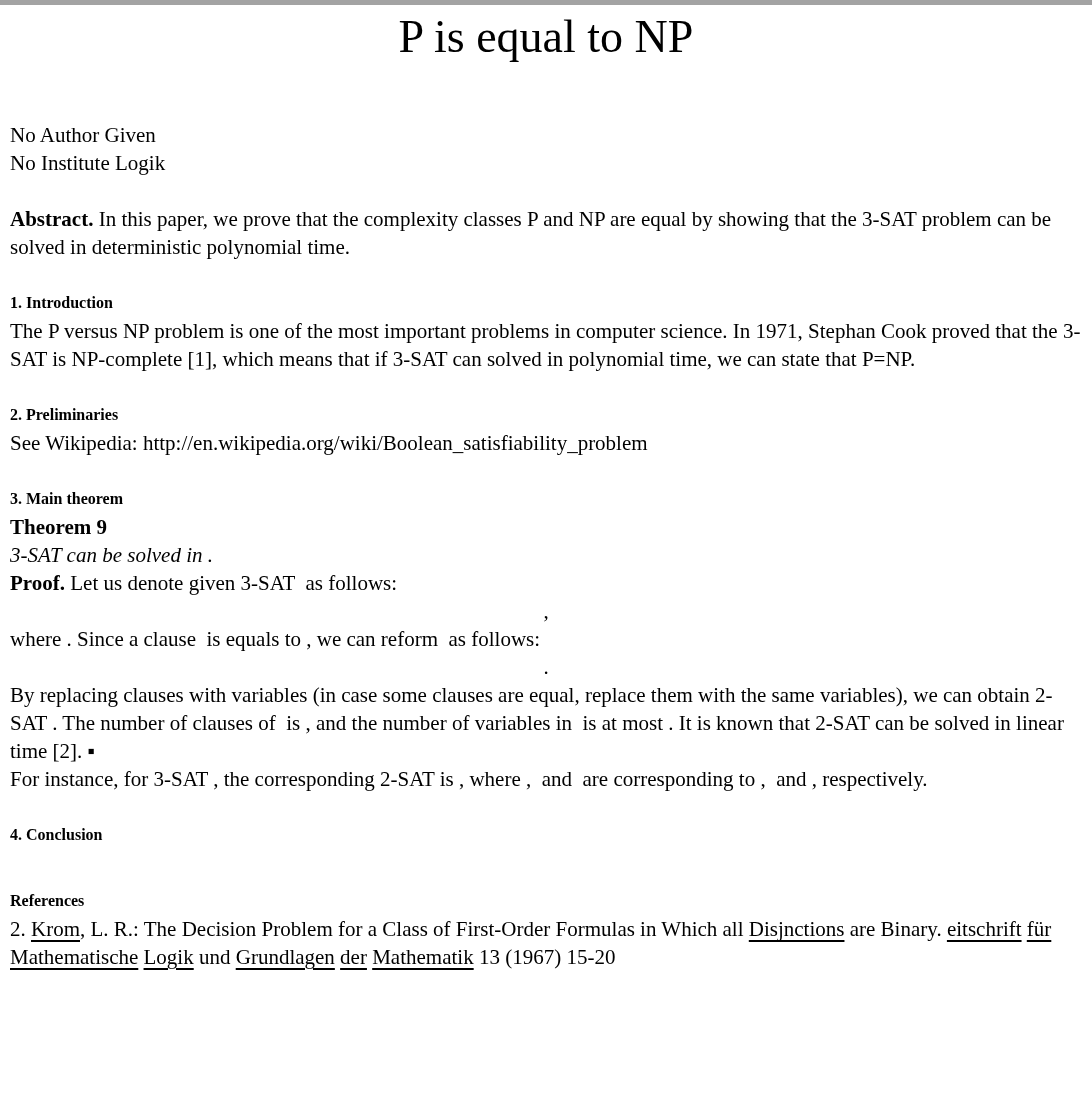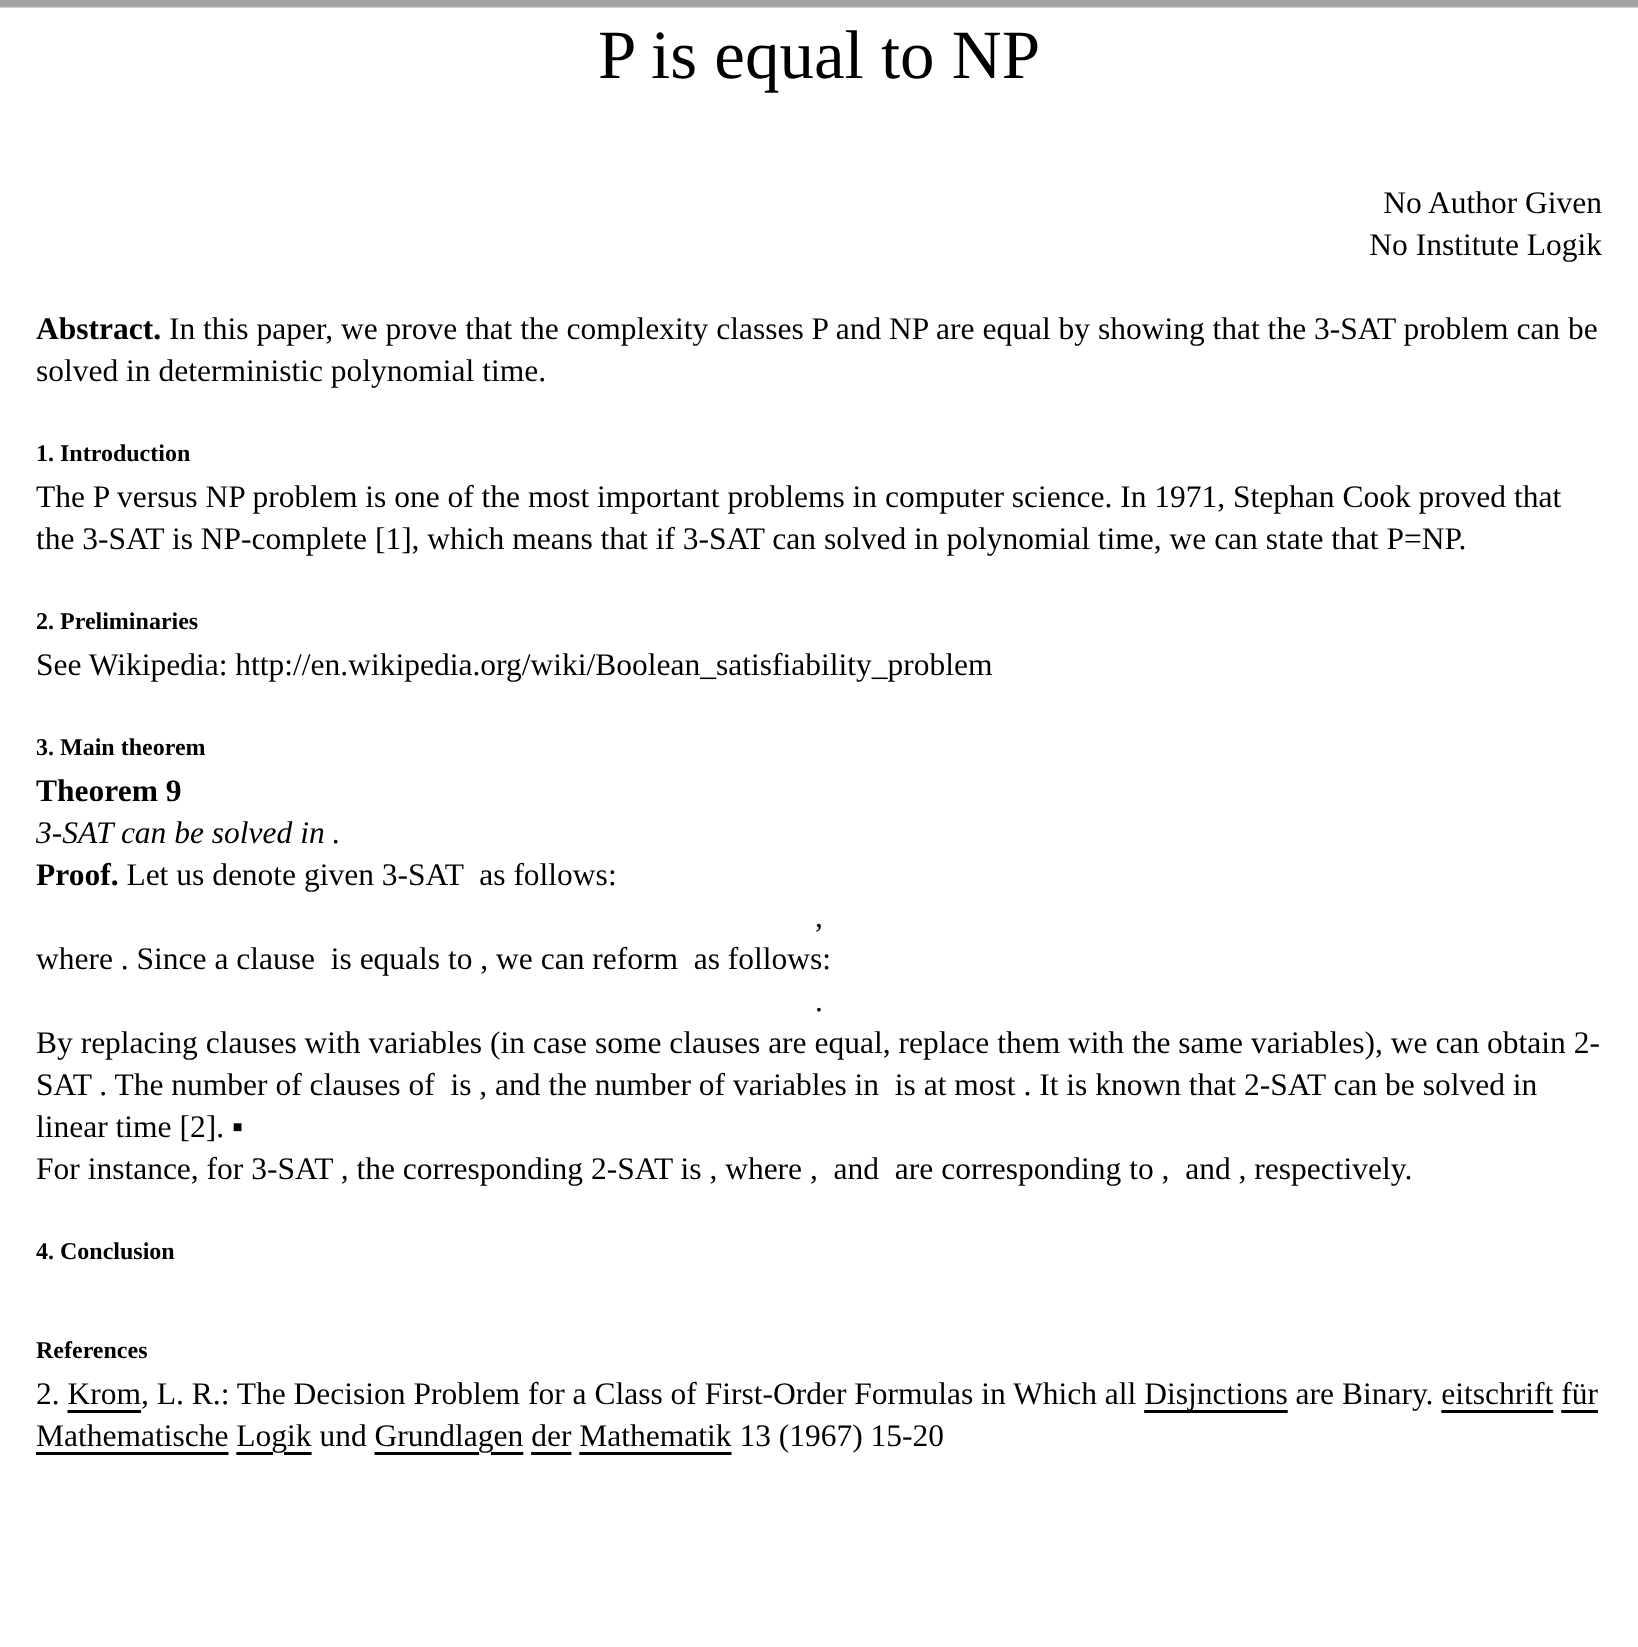--- a/index.html
+++ b/index.html
@@ -13,34 +13,34 @@
     font-family: "Liberation Serif", "DejaVu Serif", serif;
     color: #000000;
     overflow: hidden;
   }
   .top-bar {
     width: 100%;
     height: 5px;
     background: #a3a3a3;
   }
   .doc {
-    padding: 0 24px;
+    padding: 0 10px;
     font-size: 21px;
     line-height: 28px;
   }
   .doc p, .doc h1, .doc h2 { margin: 0; }
   .para { white-space: pre-wrap; }
   .title {
     font-size: 46px;
     line-height: 52px;
     font-weight: normal;
     text-align: center;
     margin-top: 6px !important;
   }
-  .center { text-align: right; }
+  .center { text-align: left; }
   .author-gap { margin-top: 58px !important; }
   .gap-top { margin-top: 28px !important; }
   .refs-gap { margin-top: 38px !important; }
   h2.heading {
     font-size: 16px;
     line-height: 28px;
     font-weight: bold;
   }
   .bold { font-weight: bold; }
   .it { font-style: italic; }

